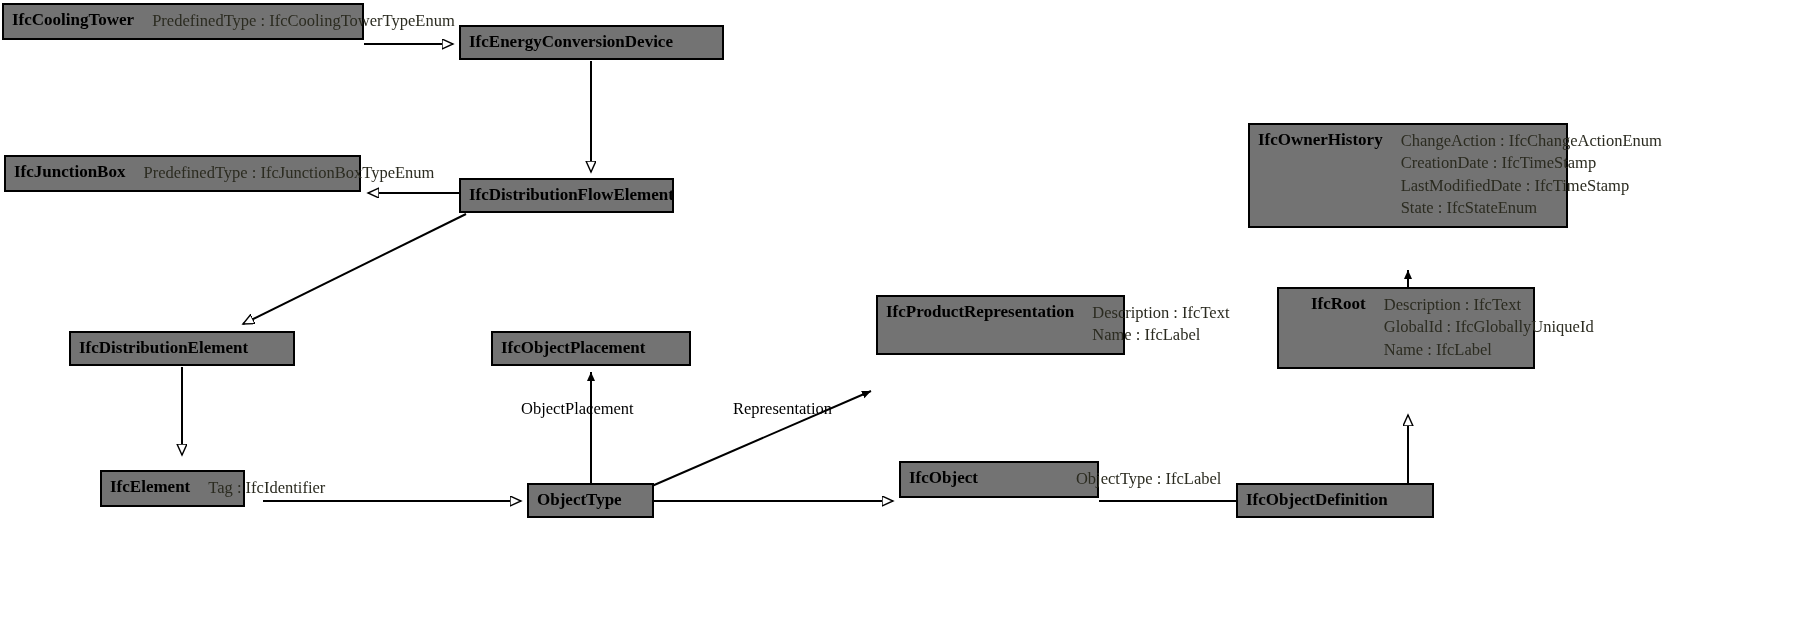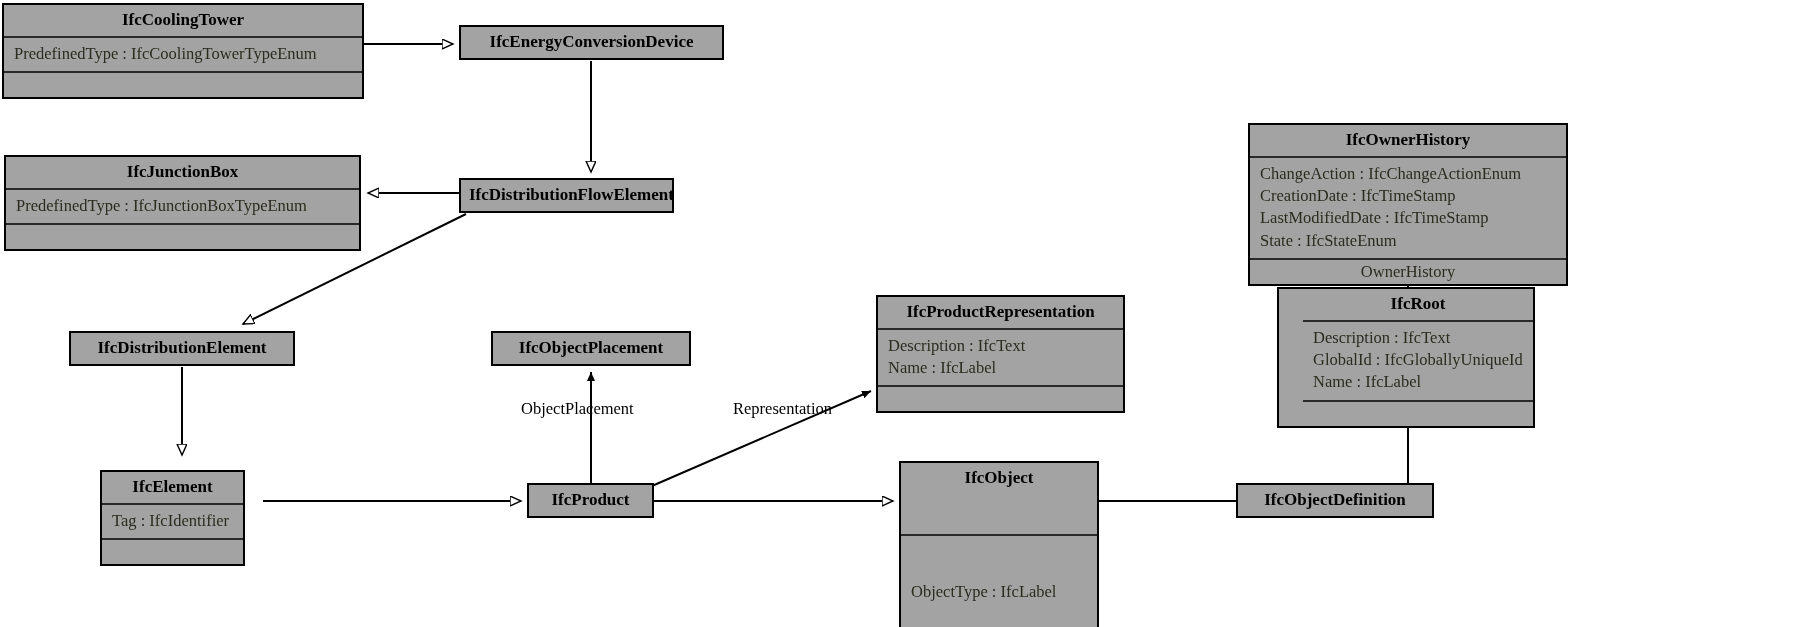--- a/index.html
+++ b/index.html
@@ -19,24 +19,24 @@
     position: absolute;
     left: 0;
     top: 0;
     width: 1813px;
     height: 627px;
     pointer-events: none;
   }
   .uml-class {
     position: absolute;
     box-sizing: border-box;
-    background: #a3a3a3;
+    background: #737373;
     border: 2px solid #000000;
     display: flex;
-    flex-direction: column;
+    flex-direction: row;
   }
   .uml-name {
     font-weight: bold;
     font-size: 17px;
     text-align: center;
     padding: 5px 8px 6px 8px;
     color: #000000;
     line-height: 1.15;
     white-space: nowrap;
   }
@@ -145,21 +145,20 @@
   <div class="uml-class" style="left:1248px; top:123px; width:320px;">
     <div class="uml-name">IfcOwnerHistory</div>
     <div class="uml-sep"></div>
     <div class="uml-attrs">
       <div class="uml-attr">ChangeAction : IfcChangeActionEnum</div>
       <div class="uml-attr">CreationDate : IfcTimeStamp</div>
       <div class="uml-attr">LastModifiedDate : IfcTimeStamp</div>
       <div class="uml-attr">State : IfcStateEnum</div>
     </div>
     <div class="uml-sep"></div>
-    <div class="uml-ops">OwnerHistory</div>
   </div>
 
   <div class="uml-class" style="left:69px; top:331px; width:226px;">
     <div class="uml-name">IfcDistributionElement</div>
   </div>
 
   <div class="uml-class" style="left:491px; top:331px; width:200px;">
     <div class="uml-name">IfcObjectPlacement</div>
   </div>
 
@@ -190,21 +189,21 @@
     <div class="uml-name">IfcElement</div>
     <div class="uml-sep"></div>
     <div class="uml-attrs">
       <div class="uml-attr">Tag : IfcIdentifier</div>
     </div>
     <div class="uml-sep"></div>
     <div class="uml-ops">&nbsp;</div>
   </div>
 
   <div class="uml-class" style="left:527px; top:483px; width:127px;">
-    <div class="uml-name">IfcProduct</div>
+    <div class="uml-name">ObjectType</div>
   </div>
 
   <div class="uml-class" style="left:899px; top:461px; width:200px;gap:40px;">
     <div class="uml-name">IfcObject</div>
     <div class="uml-sep"></div>
     <div class="uml-attrs">
       <div class="uml-attr">ObjectType : IfcLabel</div>
     </div>
     <div class="uml-sep"></div>
     <div class="uml-ops">&nbsp;</div>

